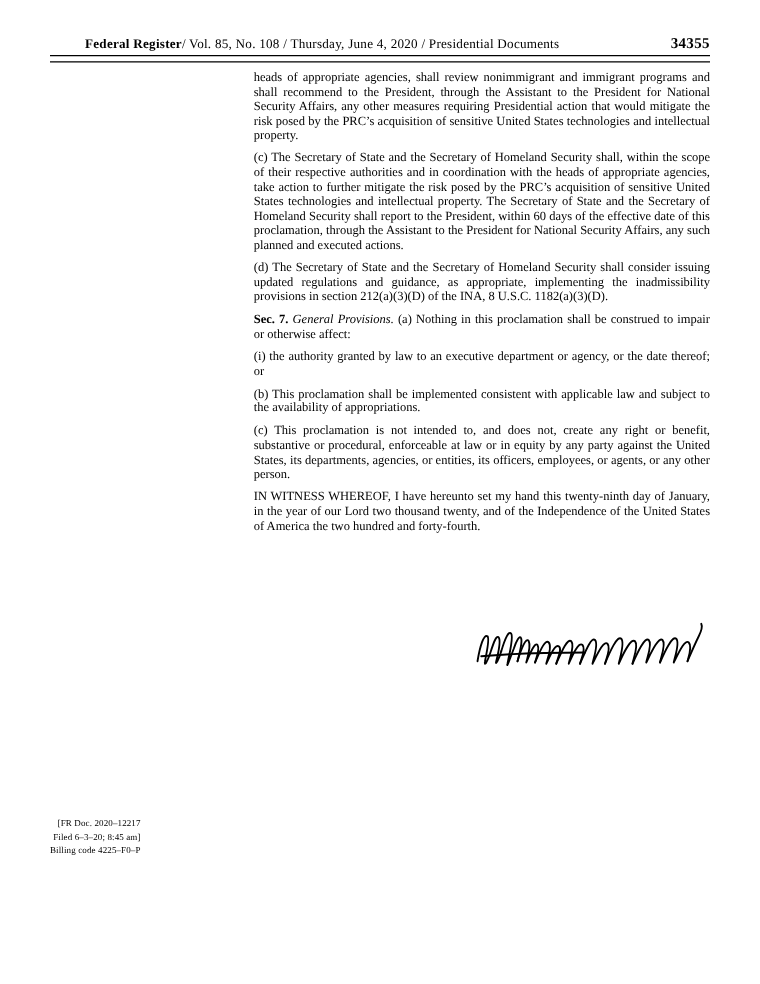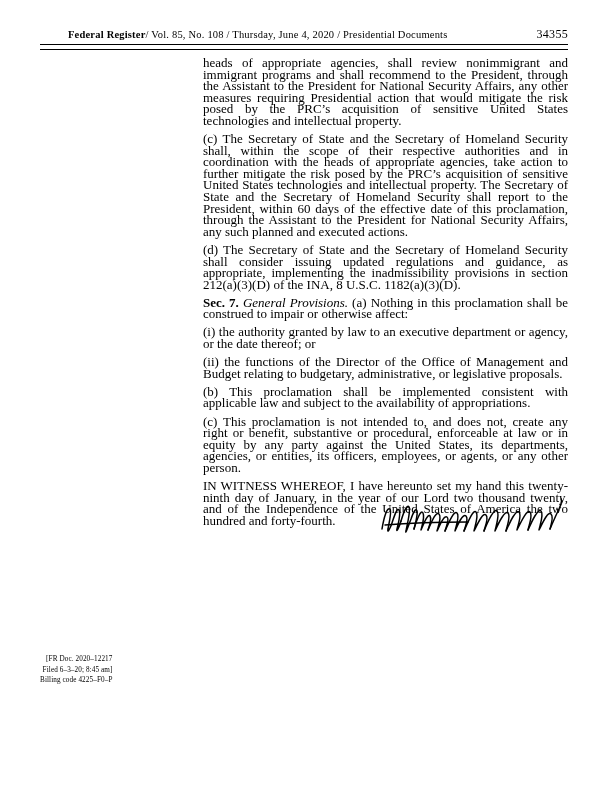--- a/index.html
+++ b/index.html
@@ -36,39 +36,39 @@
     font-size: 10.5px;
     letter-spacing: 0.2px;
     white-space: nowrap;
     margin-left: 28px;
   }
   .runhead-center .fr {
     font-weight: bold;
   }
   .runhead-page {
     font-size: 12px;
-    font-weight: normal;
+    font-weight: bold;
     letter-spacing: 0.3px;
   }
   .rule-double {
     position: absolute;
     left: 40px;
     top: 44px;
     width: 528px;
     height: 4px;
     border-top: 1.6px solid #000;
     border-bottom: 0.9px solid #000;
   }
   
   .col {
     position: absolute;
     left: 203px;
     top: 57px;
     width: 365px;
-    font-size: 13px;
+    font-size: 10px;
     line-height: 11.6px;
     text-align: justify;
     text-justify: inter-word;
   }
   .col p {
     margin: 0 0 0 0;
     text-indent: 0;
   }
   .p-ind {
     text-indent: 11px;
@@ -123,21 +123,20 @@
   <div class="rule-double"></div>
 
   <div class="col">
     <p>heads of appropriate agencies, shall review nonimmigrant and immigrant programs and shall recommend to the President, through the Assistant to the President for National Security Affairs, any other measures requiring Presidential action that would mitigate the risk posed by the PRC’s acquisition of sensitive United States technologies and intellectual property.</p>
     <p class="p-ind gap">(c)  The Secretary of State and the Secretary of Homeland Security shall, within the scope of their respective authorities and in coordination with the heads of appropriate agencies, take action to further mitigate the risk posed by the PRC’s acquisition of sensitive United States technologies and intellectual property. The Secretary of State and the Secretary of Homeland Security shall report to the President, within 60 days of the effective date of this proclamation, through the Assistant to the President for National Security Affairs, any such planned and executed actions.</p>
     <p class="p-ind gap">(d)  The Secretary of State and the Secretary of Homeland Security shall consider issuing updated regulations and guidance, as appropriate, implementing the inadmissibility provisions in section 212(a)(3)(D) of the INA, 8 U.S.C. 1182(a)(3)(D).</p>
 
     <p class="gap"><span class="sec-head">Sec. 7.</span> <span class="ital">General Provisions.</span><span> (a)  Nothing in this proclamation shall be construed to impair or otherwise affect:</span></p>
 
     <p class="p-ind gap">(i)  the authority granted by law to an executive department or agency, or the date thereof; or</p>
-    <p class="p-ind gap">(ii)  the functions of the Director of the Office of Management and Budget relating to budgetary, administrative, or legislative proposals.</p>
     <p class="p-ind gap">(b)  This proclamation shall be implemented consistent with applicable law and subject to the availability of appropriations.</p>
     <p class="p-ind gap">(c)  This proclamation is not intended to, and does not, create any right or benefit, substantive or procedural, enforceable at law or in equity by any party against the United States, its departments, agencies, or entities, its officers, employees, or agents, or any other person.</p>
     <p class="gap">IN WITNESS WHEREOF, I have hereunto set my hand this twenty-ninth day of January, in the year of our Lord two thousand twenty, and of the Independence of the United States of America the two hundred and forty-fourth.</p>
   </div>
 
   <div class="sig" title="">
     <svg width="190" height="48" viewBox="0 0 190 48" xmlns="http://www.w3.org/2000/svg" aria-hidden="true">
       <g fill="none" stroke="#000" stroke-width="1.5" stroke-linecap="round" stroke-linejoin="round">
         <path d="M4 34 C6 22, 9 12, 12 14 C14 16, 11 28, 10 34 C9 39, 12 34, 14 28 C16 22, 19 12, 21 15 C23 18, 20 30, 19 34 C18 38, 21 33, 23 26"></path>
         <path d="M23 26 C26 16, 29 9, 31 12 C33 15, 29 30, 28 36 C27 40, 30 32, 33 24 C35 18, 38 12, 39 16 C40 20, 37 30, 36 34"></path>

